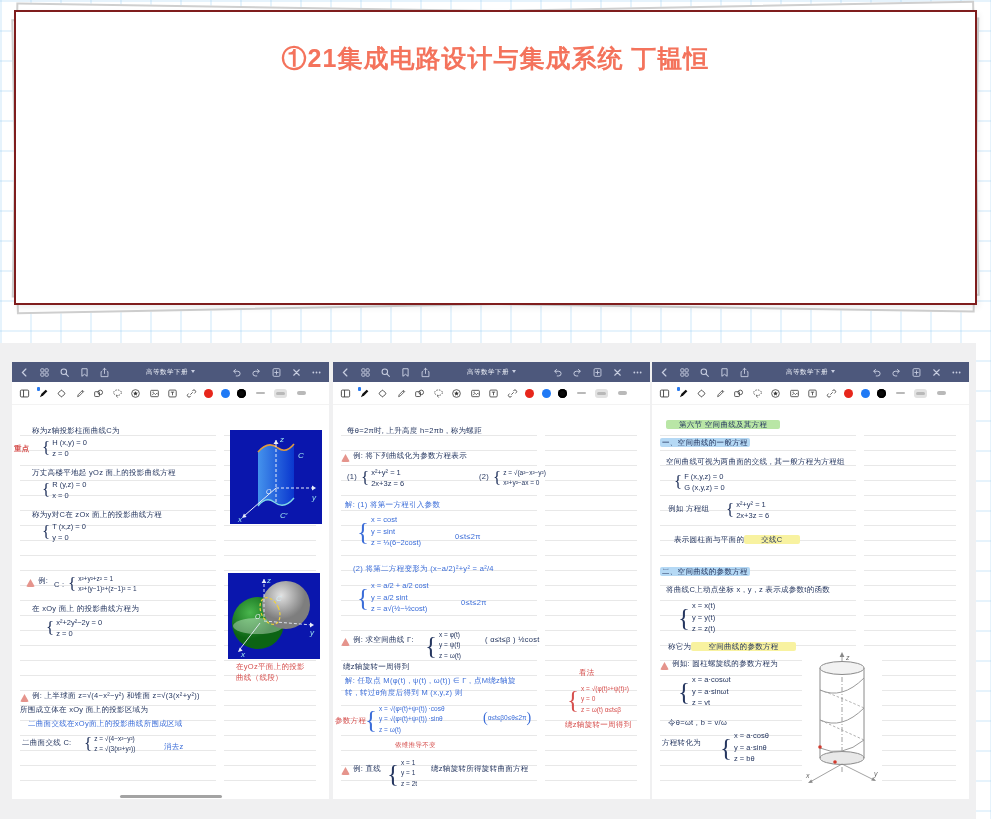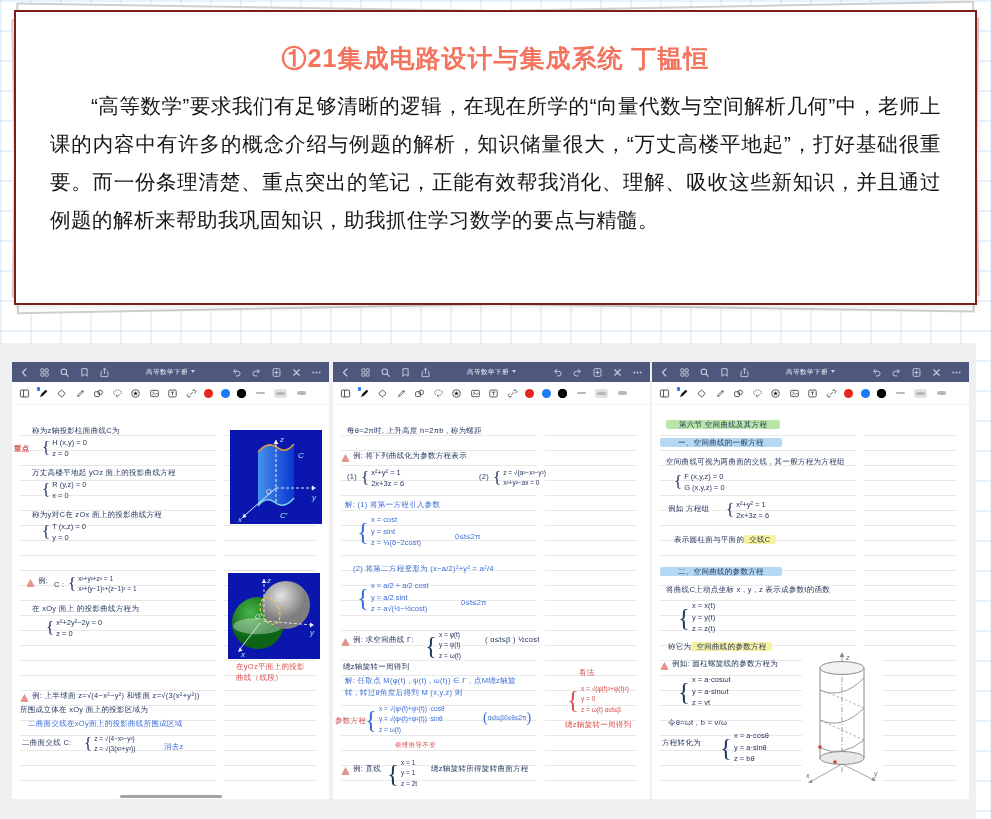--- a/index.html
+++ b/index.html
@@ -47,22 +47,22 @@
   .eq{position:absolute;display:flex;align-items:center;gap:2px;white-space:nowrap;line-height:1.35}
   .eq::before{content:"{";font-family:"Liberation Serif",serif;font-weight:200}
   .eq.s2::before{font-size:17px}
   .eq.s3::before{font-size:25px}
   .eq .col{display:flex;flex-direction:column;gap:1.5px}
   .par{position:absolute;display:flex;align-items:center;white-space:nowrap;line-height:1.3}
   .par::before{content:"("}.par::after{content:")"}
   .par::before,.par::after{font-size:14px;font-family:"Liberation Serif",serif}
   .stamp{position:absolute;width:9px;height:8px;background:#e5948c;clip-path:polygon(50% 0,100% 100%,0 100%);border-radius:2px}
   .hlg{background:#b9e6a6;padding:0 13px;border-radius:2px}
-  .hlb{background:#b5d9f5;padding:0 18px;border-radius:2px}
-  .hly{background:#f8f2a0;padding:0 5px;border-radius:2px}
+  .hlb{background:#b5d9f5;padding:0 2px;border-radius:2px}
+  .hly{background:#f8f2a0;padding:0 17px;border-radius:2px}
   .nimg{position:absolute}
   .pgbar{position:absolute;bottom:1px;left:50%;transform:translateX(-50%);width:102px;height:3px;background:#a3a3a3;border-radius:2px}
 </style>
 </head>
 <body>
 
 <svg width="0" height="0" style="position:absolute" aria-hidden="true">
   <defs>
     <symbol id="i-back" viewBox="0 0 16 16">
         <path d="M10 3 L5 8 L10 13" fill="none" stroke="currentColor" stroke-width="1.8" stroke-linecap="round"></path>
@@ -146,21 +146,20 @@
         <path d="M6.3 9.7 l3.4 -3.4" stroke="currentColor" stroke-width="1.2"></path>
         <path d="M8.9 4.5 l1 -1 a2.4 2.4 0 0 1 3.4 3.4 l-1 1 M7.1 11.5 l-1 1 a2.4 2.4 0 0 1 -3.4 -3.4 l1 -1" fill="none" stroke="currentColor" stroke-width="1.2"></path>
       </symbol>
   </defs>
 </svg>
 
 <div class="bcard b1"></div>
 <div class="bcard b2"></div>
 <div class="memo">
   <div class="memo-title">①21集成电路设计与集成系统 丁韫恒</div>
-  <div class="memo-body">“高等数学”要求我们有足够清晰的逻辑，在现在所学的“向量代数与空间解析几何”中，老师上课的内容中有许多的概念介绍与例题的解析，知识储量很大，“万丈高楼平地起”，打好基础很重要。而一份条理清楚、重点突出的笔记，正能有效帮我消化、理解、吸收这些新知识，并且通过例题的解析来帮助我巩固知识，助我抓住学习数学的要点与精髓。</div>
 </div>
 
 <div class="shots">
 
   <div class="panel p1">
     <div class="nav">
       <div class="grp">
         <span class="ic">
             <svg>
               <use href="#i-back"></use>

